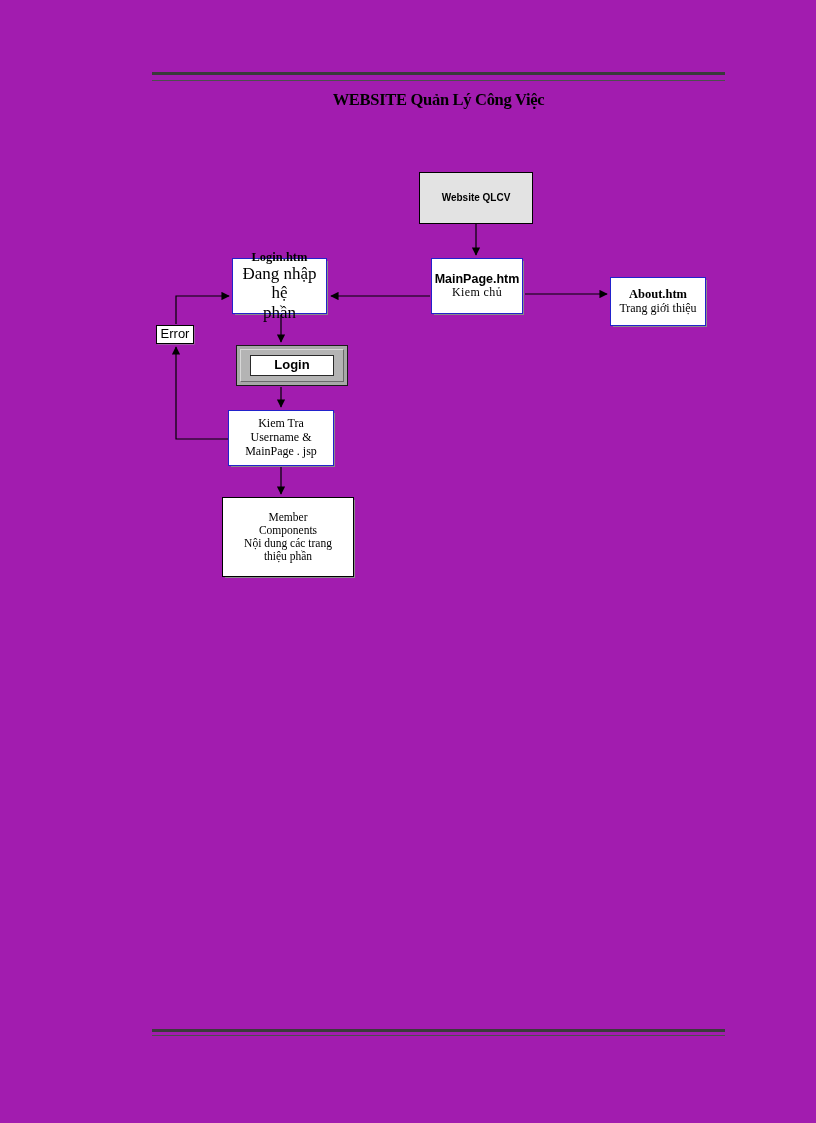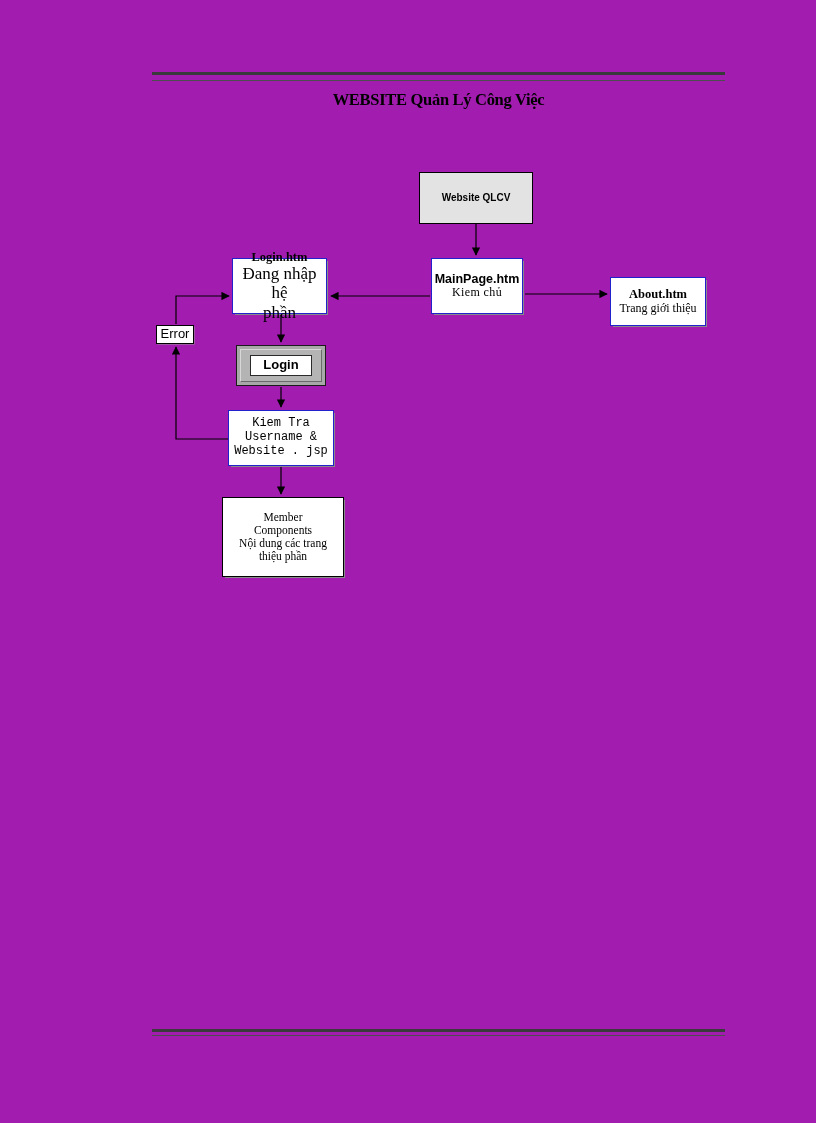--- a/index.html
+++ b/index.html
@@ -161,21 +161,21 @@
     border: 1px solid #000000;
     box-shadow: 1px 1px 0 -0.5px #9a9a9a;
     font-family: "Liberation Sans", sans-serif;
     font-size: 13px;
   }
 
   
   .node-loginbtn {
     left: 236px;
     top: 345px;
-    width: 90px;
+    width: 112px;
     height: 41px;
     border: 1px solid #1a1a1a;
     background: #a8a8a8;
     padding: 3px;
   }
   .bevel-outer {
     position: absolute;
     left: 3px; top: 3px; right: 3px; bottom: 3px;
     background: #b4b4b4;
     border-top: 1px solid #d8d8d8;
@@ -199,29 +199,29 @@
   }
 
   
   .node-kiemtra {
     left: 228px;
     top: 410px;
     width: 106px;
     height: 56px;
     border: 1px solid #2222cc;
     box-shadow: 2px 2px 0 -1px #8a8a8a;
-    font-family: Liberation Mono, monospace;
+    font-family: Liberation Serif, serif;
     font-size: 12px;
   }
 
   
   .node-member {
     left: 222px;
     top: 497px;
-    width: 122px;
+    width: 132px;
     height: 80px;
     border: 1px solid #000000;
     box-shadow: 2px 2px 0 -1px #8a8a8a;
     font-family: "Liberation Serif", serif;
     font-size: 11.5px;
   }
 
   .node-member .sub,
   .node-kiemtra .sub { display: block; }
 
@@ -295,21 +295,21 @@
     </div>
 
     <div class="node node-loginbtn">
       <span class="bevel-outer"></span>
       <span class="bevel-face">Login</span>
     </div>
 
     <div class="node node-kiemtra">
       <span class="sub">Kiem Tra</span>
       <span class="sub">Username &amp;</span>
-      <span class="sub">Website .  jsp</span>
+      <span class="sub">MainPage .  jsp</span>
     </div>
 
     <div class="node node-member">
       <span class="sub">Member</span>
       <span class="sub">Components</span>
       <span class="sub">Nội dung các trang</span>
       <span class="sub">thiệu phần</span>
     </div>
 
   </div>

